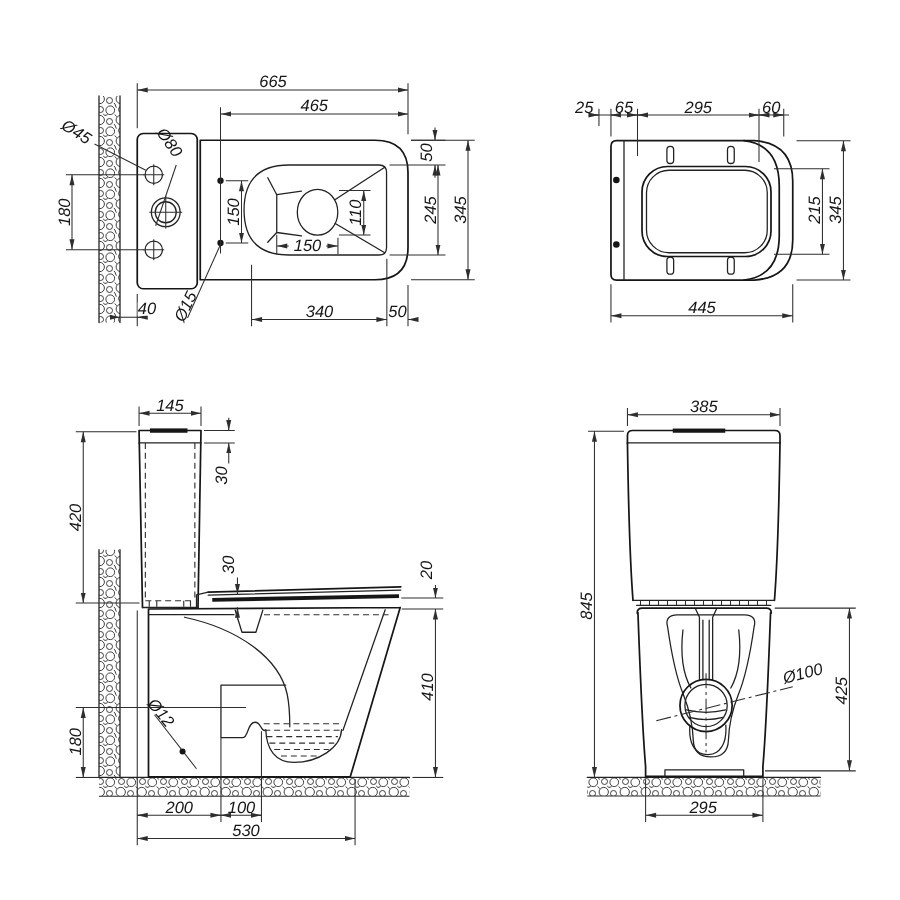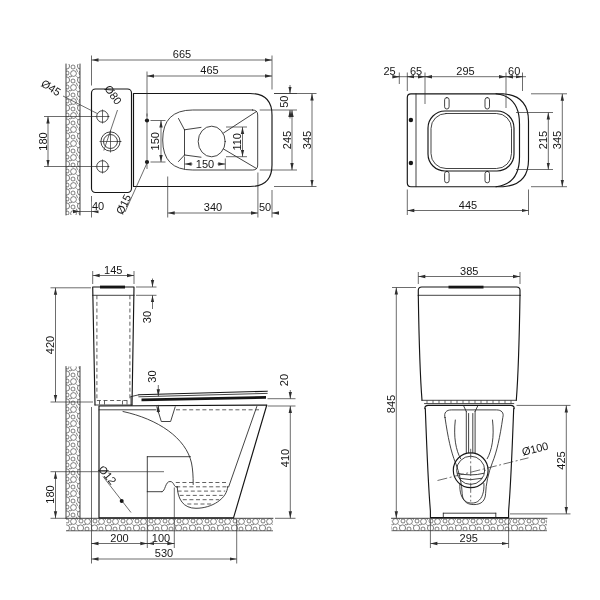--- a/index.html
+++ b/index.html
@@ -1,16 +1,16 @@
 <!DOCTYPE html>
 <html><head>
 <meta charset="utf-8">
 <style>
   html,body{margin:0;padding:0;background:#ffffff;}
-  .canvas{position:relative;width:600px;height:600px;background:#ffffff;overflow:hidden;}
+  .canvas{position:relative;width:600px;height:600px;background:#ffffff;overflow:hidden;font-style:italic;}
   svg text{font-family:"Liberation Sans",sans-serif;font-size:11px;fill:#161616;}
   .t{text-anchor:middle;}
   .obj{fill:none;stroke:#161616;stroke-width:1.15;stroke-linejoin:round;stroke-linecap:round;}
   .obj2{fill:none;stroke:#222222;stroke-width:.85;stroke-linejoin:round;stroke-linecap:round;}
   .thin{fill:none;stroke:#2e2e2e;stroke-width:.7;}
   .dim{fill:none;stroke:#2e2e2e;stroke-width:.7;}
   .cl{fill:none;stroke:#2e2e2e;stroke-width:.7;stroke-dasharray:10 2.5 2 2.5;}
   .hid{fill:none;stroke:#2e2e2e;stroke-width:.75;stroke-dasharray:4 2.6;}
   .blk{fill:#161616;stroke:none;}
   .wbg{fill:#ffffff;stroke:none;}

